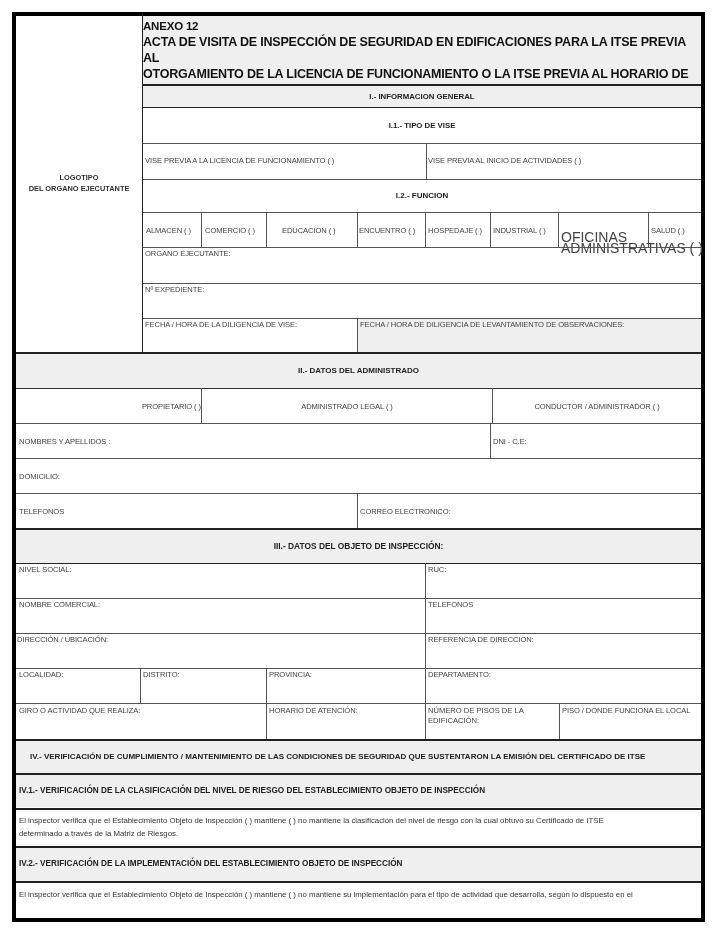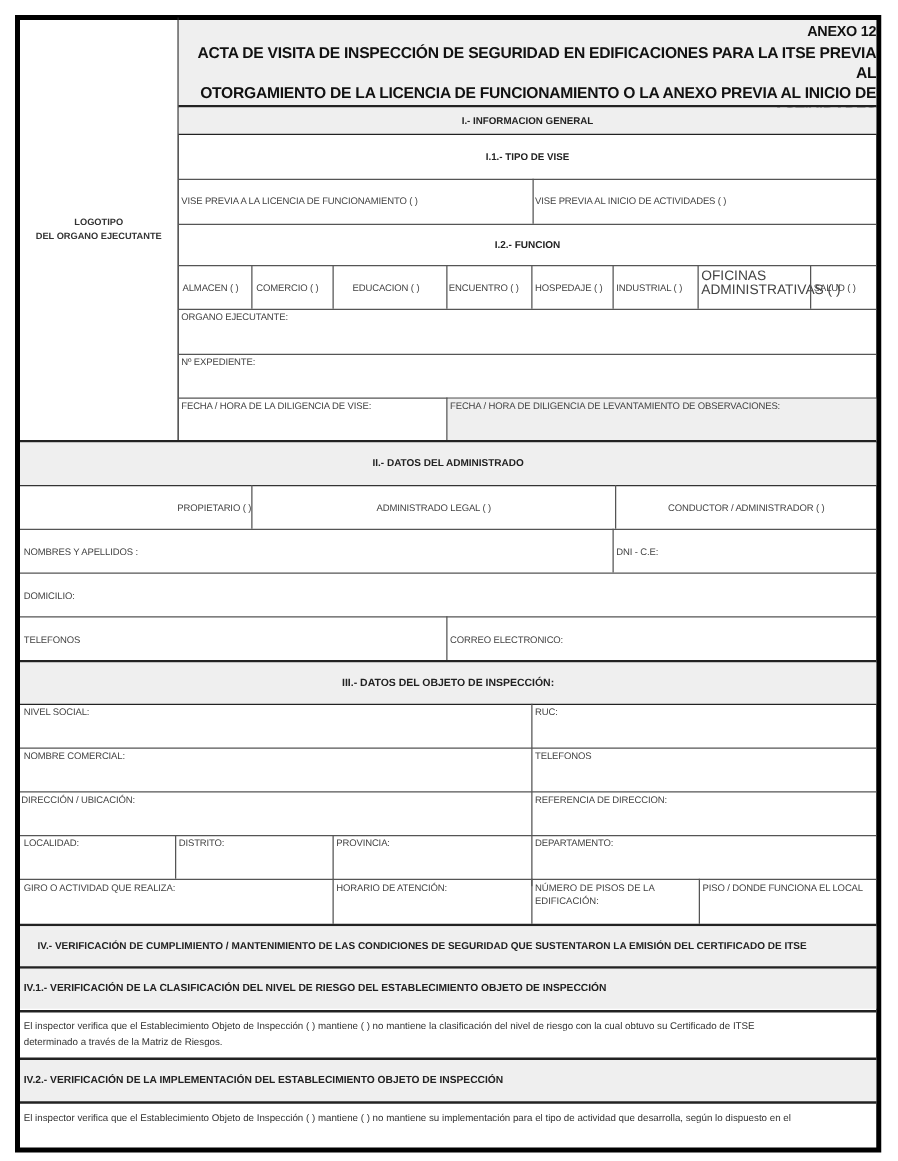--- a/index.html
+++ b/index.html
@@ -5,39 +5,39 @@
   html, body { margin:0; padding:0; background:#ffffff; }
   body { width:718px; height:929px; position:relative; overflow:hidden; font-family:"Liberation Sans", sans-serif; color:#333; }
   .frame { position:absolute; left:12px; top:12px; width:693px; height:910px; border:4px solid #000; box-sizing:border-box; background:#fff; }
   .abs { position:absolute; box-sizing:border-box; }
   .hl { position:absolute; height:1px; background:#555; }
   .hl.thick { height:2px; background:#222; }
   .vl { position:absolute; width:1px; background:#555; }
   .gray { background:#efefef; }
   .lbl { position:absolute; font-size:7.6px; color:#444; white-space:nowrap; letter-spacing:-0.1px;text-align:center; }
   .hdr { position:absolute; font-size:8.5px; font-weight:bold; color:#222; text-align:center; white-space:nowrap; }
-  .title { font-size:12.5px; font-weight:bold; color:#111; text-align:right; line-height:16px; letter-spacing:-0.2px; }
+  .title { font-size:12.5px; font-weight:bold; color:#111; text-align:left; line-height:16px; letter-spacing:-0.2px; }
   .para { position:absolute; font-size:7.8px; color:#333; line-height:13px; }
   .sec4 { position:absolute; font-size:8.4px; font-weight:bold; color:#222; white-space:nowrap; }
 </style>
 </head>
 <body>
 
 <div class="frame"></div>
 
 <div class="vl" style="left:142px; top:14px; height:339px; background:#222;"></div>
 <div class="abs" style="left:16px; top:172px; width:126px; text-align:center; font-size:7.4px; font-weight:bold; color:#333; line-height:11px;">
   <div>LOGOTIPO</div>
   <div>DEL ORGANO EJECUTANTE</div>
 </div>
 
 <div class="abs gray" style="left:143px; top:16px; width:558px; height:68px;">
   <div class="title" style="margin-top:2px; font-size:11.5px;">ANEXO 12</div>
   <div class="title">ACTA  DE VISITA DE INSPECCIÓN DE SEGURIDAD EN EDIFICACIONES PARA LA ITSE PREVIA AL</div>
-  <div class="title">OTORGAMIENTO DE LA LICENCIA DE FUNCIONAMIENTO O LA ANEXO PREVIA AL INICIO DE</div>
+  <div class="title">OTORGAMIENTO DE LA LICENCIA DE FUNCIONAMIENTO O LA ITSE PREVIA AL HORARIO DE</div>
   <div class="title">ACTIVIDADES</div>
 </div>
 <div class="hl thick" style="left:143px; top:84px; width:558px;"></div>
 
 <div class="abs gray" style="left:143px; top:86px; width:558px; height:21px;">
   <div class="hdr" style="position:static; line-height:21px; font-size:7.8px;">I.- INFORMACION GENERAL</div>
 </div>
 <div class="hl" style="left:143px; top:107px; width:558px; background:#222;"></div>
 
 <div class="hdr" style="left:143px; width:558px; top:121px; font-size:7.8px;">I.1.- TIPO DE VISE</div>
@@ -54,21 +54,21 @@
 <div class="lbl" style="left:205px; top:226px;">COMERCIO (    )</div>
 <div class="vl" style="left:266px; top:212px; height:35px;"></div>
 <div class="lbl" style="left:282px; top:226px;">EDUCACION (    )</div>
 <div class="vl" style="left:357px; top:212px; height:35px;"></div>
 <div class="lbl" style="left:359px; top:226px;">ENCUENTRO (    )</div>
 <div class="vl" style="left:425px; top:212px; height:35px;"></div>
 <div class="lbl" style="left:428px; top:226px;">HOSPEDAJE (    )</div>
 <div class="vl" style="left:490px; top:212px; height:35px;"></div>
 <div class="lbl" style="left:493px; top:226px;">INDUSTRIAL (    )</div>
 <div class="vl" style="left:558px; top:212px; height:35px;"></div>
-<div class="abs" style="left:561px; top:216px; font-size:11px; color:#444; line-height:11px;">
+<div class="abs" style="left:561px; top:232px; font-size:14px; color:#444; line-height:11px;">
   <div>OFICINAS</div>
   <div>ADMINISTRATIVAS (    )</div>
 </div>
 <div class="vl" style="left:648px; top:212px; height:35px;"></div>
 <div class="lbl" style="left:651px; top:226px;">SALUD (    )</div>
 <div class="hl" style="left:143px; top:247px; width:558px;"></div>
 
 <div class="lbl" style="left:145px; top:249px;">ORGANO EJECUTANTE:</div>
 <div class="hl" style="left:143px; top:283px; width:558px;"></div>
 <div class="lbl" style="left:145px; top:285px;">Nº EXPEDIENTE:</div>

